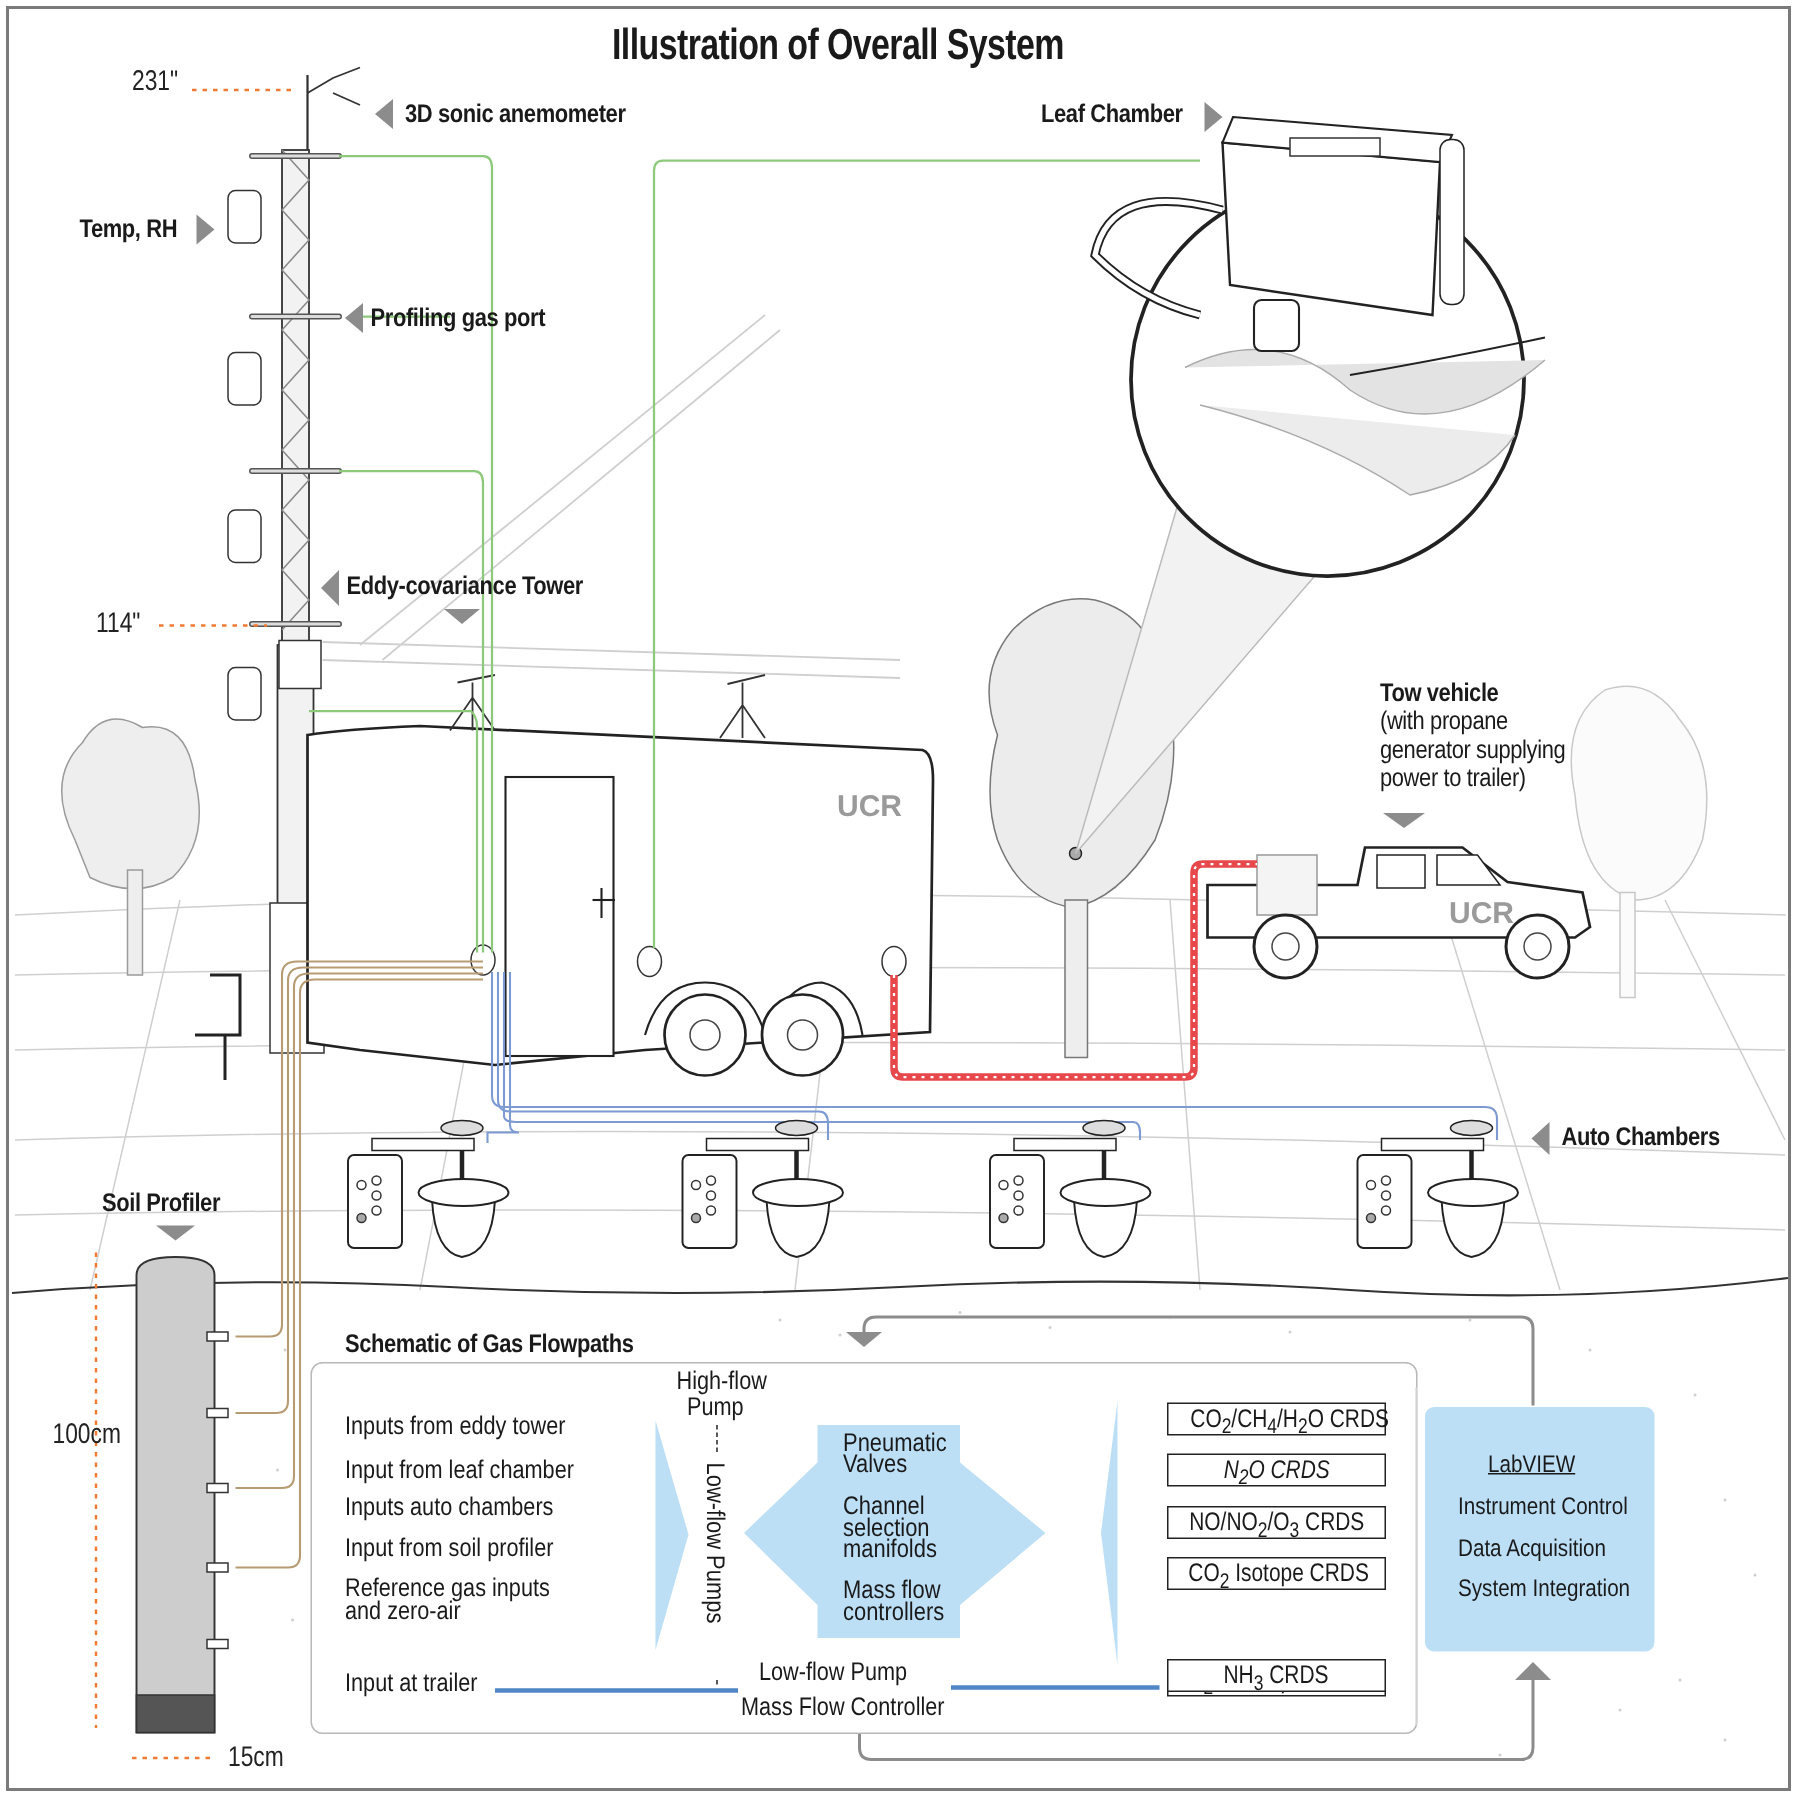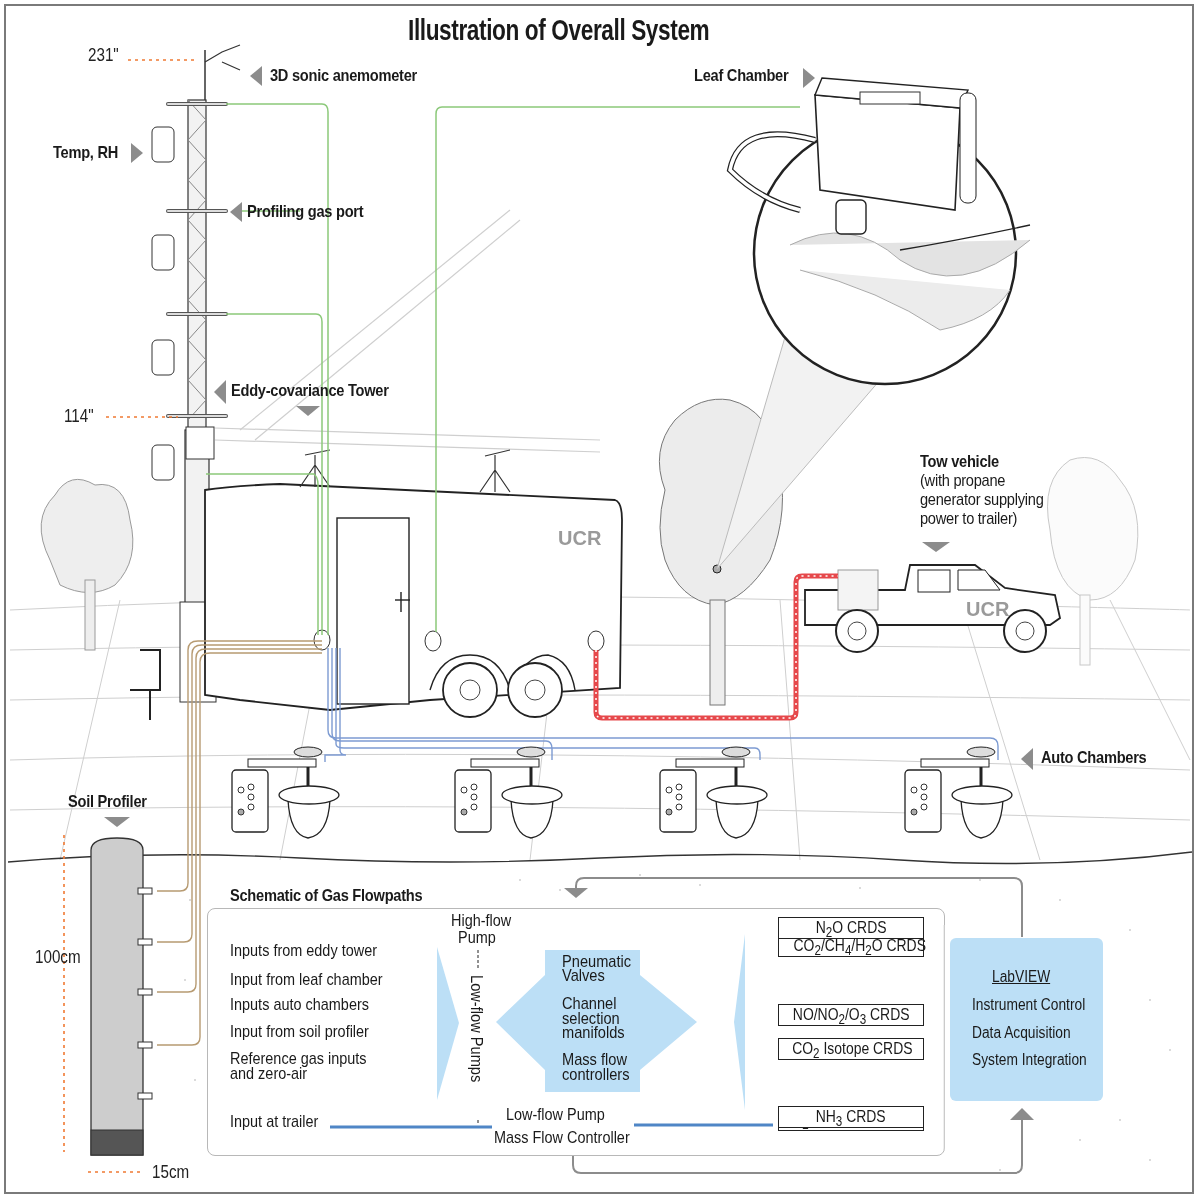--- a/index.html
+++ b/index.html
@@ -347,21 +347,21 @@
 <div class="center-txt" style="top:1012px;">selection</div>
 <div class="center-txt" style="top:1026px;">manifolds</div>
 <div class="center-txt" style="top:1053px;">Mass flow</div>
 <div class="center-txt" style="top:1068px;">controllers</div>
 
 <div class="plain" style="left:506px;top:1107px;">Low-flow Pump</div>
 <div class="plain" style="left:494px;top:1130px;">Mass Flow Controller</div>
 
 <div id="analyzers">
     <div class="crds" style="top: 935px;"><span>CO<sub>2</sub>/CH<sub>4</sub>/H<sub>2</sub>O CRDS</span></div>
-    <div class="crds" style="top: 917px;"><span>N<sub>2</sub>O CRDS</span></div>
+    <div class="crds" style="top: 969px; font-style: italic;"><span>N<sub>2</sub>O CRDS</span></div>
     <div class="crds" style="top: 1004px;"><span>NO/NO<sub>2</sub>/O<sub>3</sub> CRDS</span></div>
     <div class="crds" style="top: 1038px;"><span>CO<sub>2</sub> Isotope CRDS</span></div>
     <div class="crds" style="top: 1109px;"><span>H<sub>2</sub>O Isotope CRDS</span></div>
     <div class="crds" style="top: 1106px;"><span>NH<sub>3</sub> CRDS</span></div>
   </div>
 
 <div class="lv-box"></div>
 <div class="lv-line" style="left:992px;top:968px;text-decoration:underline;">LabVIEW</div>
 <div class="lv-line" style="top:996px;">Instrument Control</div>
 <div class="lv-line" style="top:1024px;">Data Acquisition</div>

